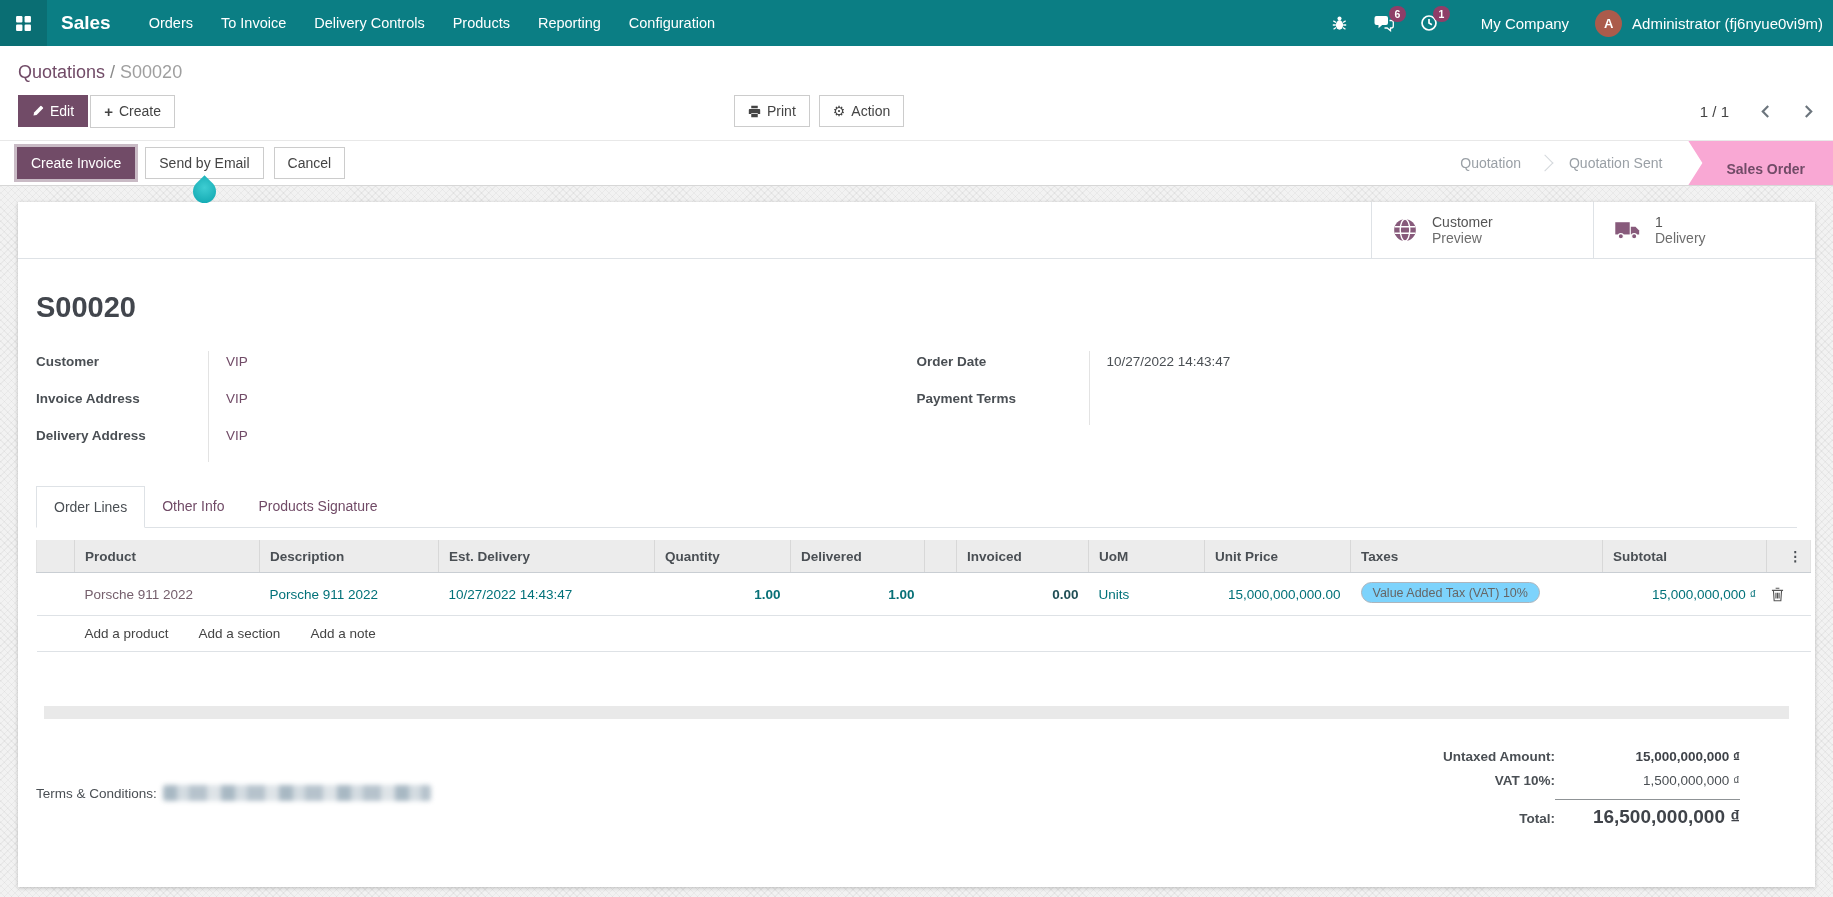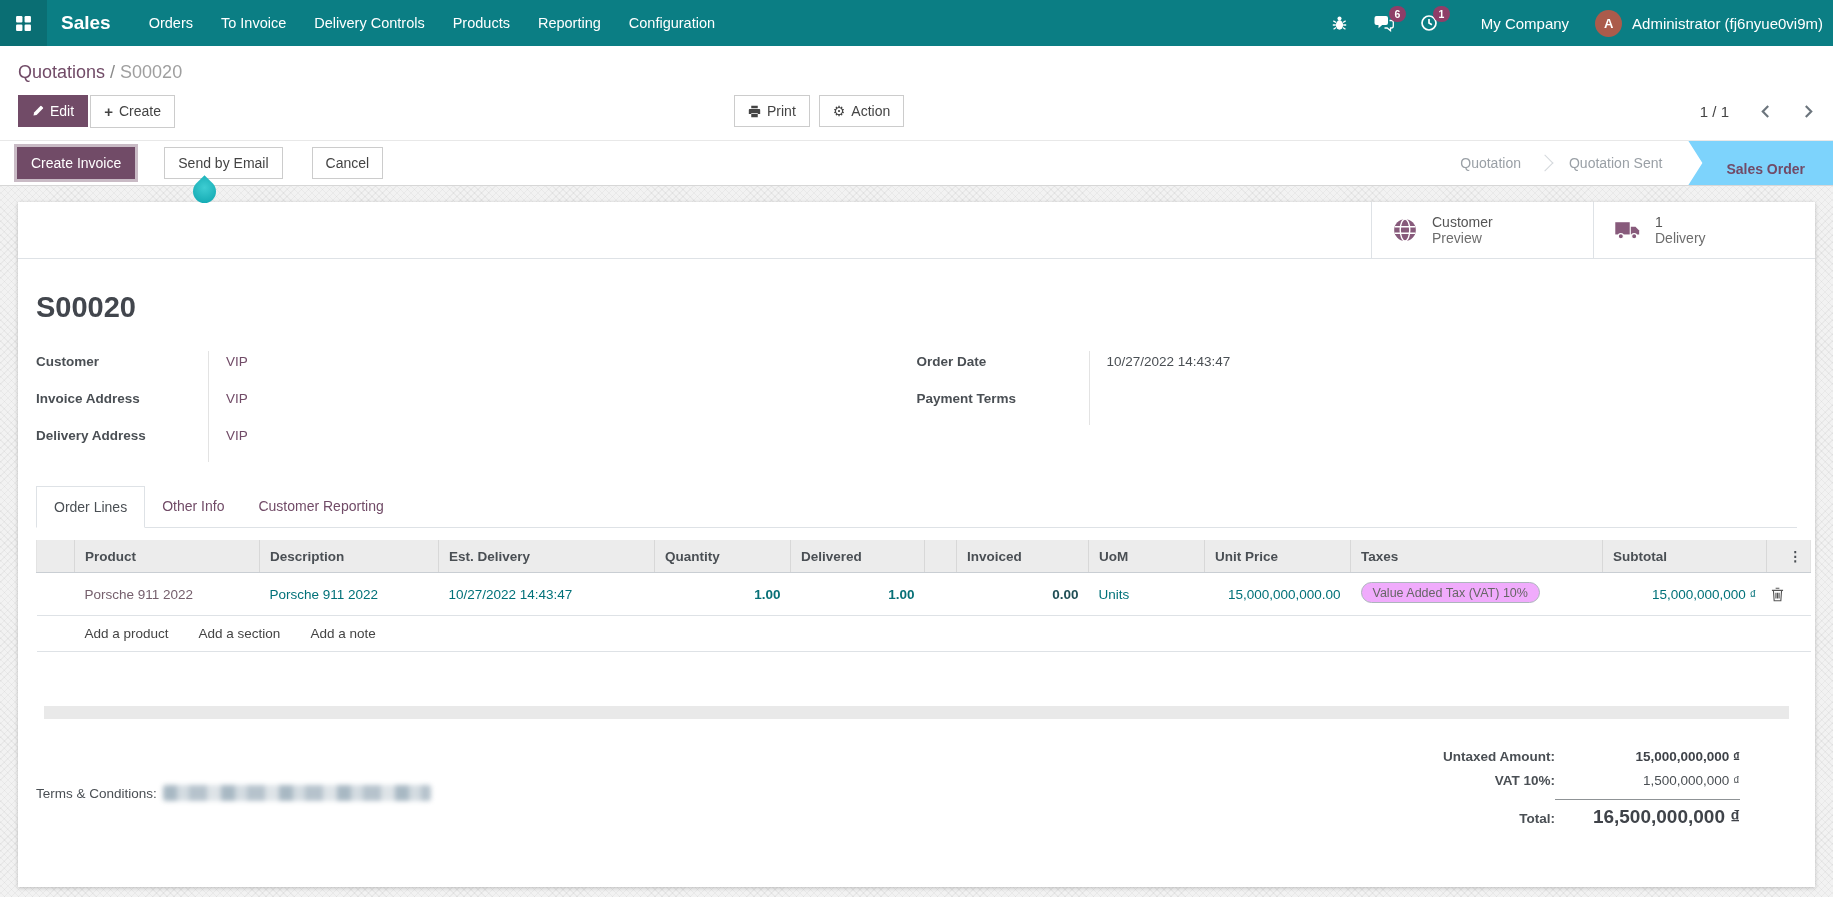--- a/index.html
+++ b/index.html
@@ -36,27 +36,27 @@
   .btn-create { margin-left:2px; }
   .plus-glyph { font-weight:700; font-size:15px; }
   .center-group { position:absolute; left:716px; display:flex; gap:9px; }
   .pager { margin-left:auto; display:flex; align-items:center; color:#444; font-size:15px; }
   .pager-chev { cursor:pointer; display:flex; align-items:center; }
   .chev-left { margin-left:32px; } .chev-right { margin-left:34px; margin-right:2px; }
 
   
   .statusbar { height:46px; background:#fff; border-top:1px solid #e8e8e8; border-bottom:1px solid #d7d7d7;
     display:flex; align-items:center; padding-left:17px; position:relative; }
-  .sb-btn { margin-right:29px; }
+  .sb-btn { margin-right:10px; }
   .sb-primary { box-shadow:0 0 0 3px rgba(113,75,103,.38); }
   .steps { margin-left:auto; align-self:stretch; display:flex; align-items:center; }
   .step { color:#9aa0a6; font-size:14px; padding:0 18px; cursor:pointer; }
   .step-sep { width:12px; height:12px; border-top:1px solid #d4d8dc; border-right:1px solid #d4d8dc;
     transform:rotate(45deg); flex:none; }
-  .step-active { background:#7dd3fc; color:#714B67; font-weight:700; font-size:14px; display:flex; align-items:center;
+  .step-active { background:#f9a8d4; color:#714B67; font-weight:700; font-size:14px; display:flex; align-items:center;
     height:100%; padding:12px 28px 0 38px; margin-left:8px; cursor:pointer;
     clip-path:polygon(0 0, 100% 0, 100% 100%, 0 100%, 14px 50%); }
   .droplet { position:absolute; left:193px; top:39px; width:23px; height:23px; z-index:30;
     background:radial-gradient(circle at 38% 38%, #3ecdd2, #0aa2ac); border-radius:0 50% 50% 50%; transform:rotate(45deg); }
 
   
   .content { height:714px; padding:16px 18px 0;
     background:
       repeating-linear-gradient(45deg, rgba(0,0,0,0.04) 0 1px, transparent 1px 5px),
       repeating-linear-gradient(-45deg, rgba(0,0,0,0.04) 0 1px, transparent 1px 5px),
@@ -88,21 +88,21 @@
     font-weight:700; color:#4a4f54; font-size:13.5px; padding:8px 10px; text-align:left; cursor:pointer; white-space:nowrap; overflow:hidden; }
   .olist th:first-child { border-left:1px solid #e3e3e3; }
   .olist th:last-child { border-right:1px solid #e3e3e3; }
   .olist td { padding:9px 10px; font-size:13.5px; border-bottom:1px solid #dee2e6; white-space:nowrap; overflow:hidden; }
   .num { text-align:right;margin-top:10px; }
   .c-teal { color:#017179; }
   .c-teal-b { color:#077077; font-weight:700; }
   .c-dark-b { color:#1f4e55; font-weight:700; }
   .c-product { color:#76606d; }
   .tax-pill { display:inline-block; border:1px solid #adb5bd; border-radius:13px; padding:2.5px 11px;
-    color:#666; font-size:12.5px; background:#f0abfc; cursor:pointer; max-width:100%; overflow:hidden; }
+    color:#666; font-size:12.5px; background:#7dd3fc; cursor:pointer; max-width:100%; overflow:hidden; }
   .kebab { text-align:right !important; color:#495057; font-size:15px; padding-right:8px !important; cursor:pointer; }
   .trash-cell { cursor:pointer; padding-left:4px !important; }
   .add-row td { padding:10px 10px; }
   .add-link { margin-right:27px; color:#444; cursor:pointer; font-size:13.5px; }
 
   .hstrip { height:13px; background:#e9e9e9; margin:54px 8px 0 8px; cursor:pointer; }
 
   .sheet-footer { display:flex; justify-content:space-between; margin-top:30px; }
   .terms { font-size:13.5px; color:#4a4f54; display:flex; align-items:center; }
   .blurred { width:268px; height:16px; margin-left:6px; border-radius:3px; filter:blur(2.5px); opacity:.8;
@@ -287,21 +287,21 @@
             <div class="o-row">
               <div class="o-label">Payment Terms</div>
               <div class="o-value"></div>
             </div>
           </div>
         </div>
 
         <div class="tabs">
           <div class="tab tab-active">Order Lines</div>
           <div class="tab tab-inactive">Other Info</div>
-          <div class="tab tab-inactive">Customer Reporting</div>
+          <div class="tab tab-inactive">Products Signature</div>
         </div>
 
         <table class="olist">
           <colgroup>
             <col style="width:38px">
               <col style="width:185px">
               <col style="width:179px">
               <col style="width:216px">
             <col style="width:136px">
               <col style="width:134px">

